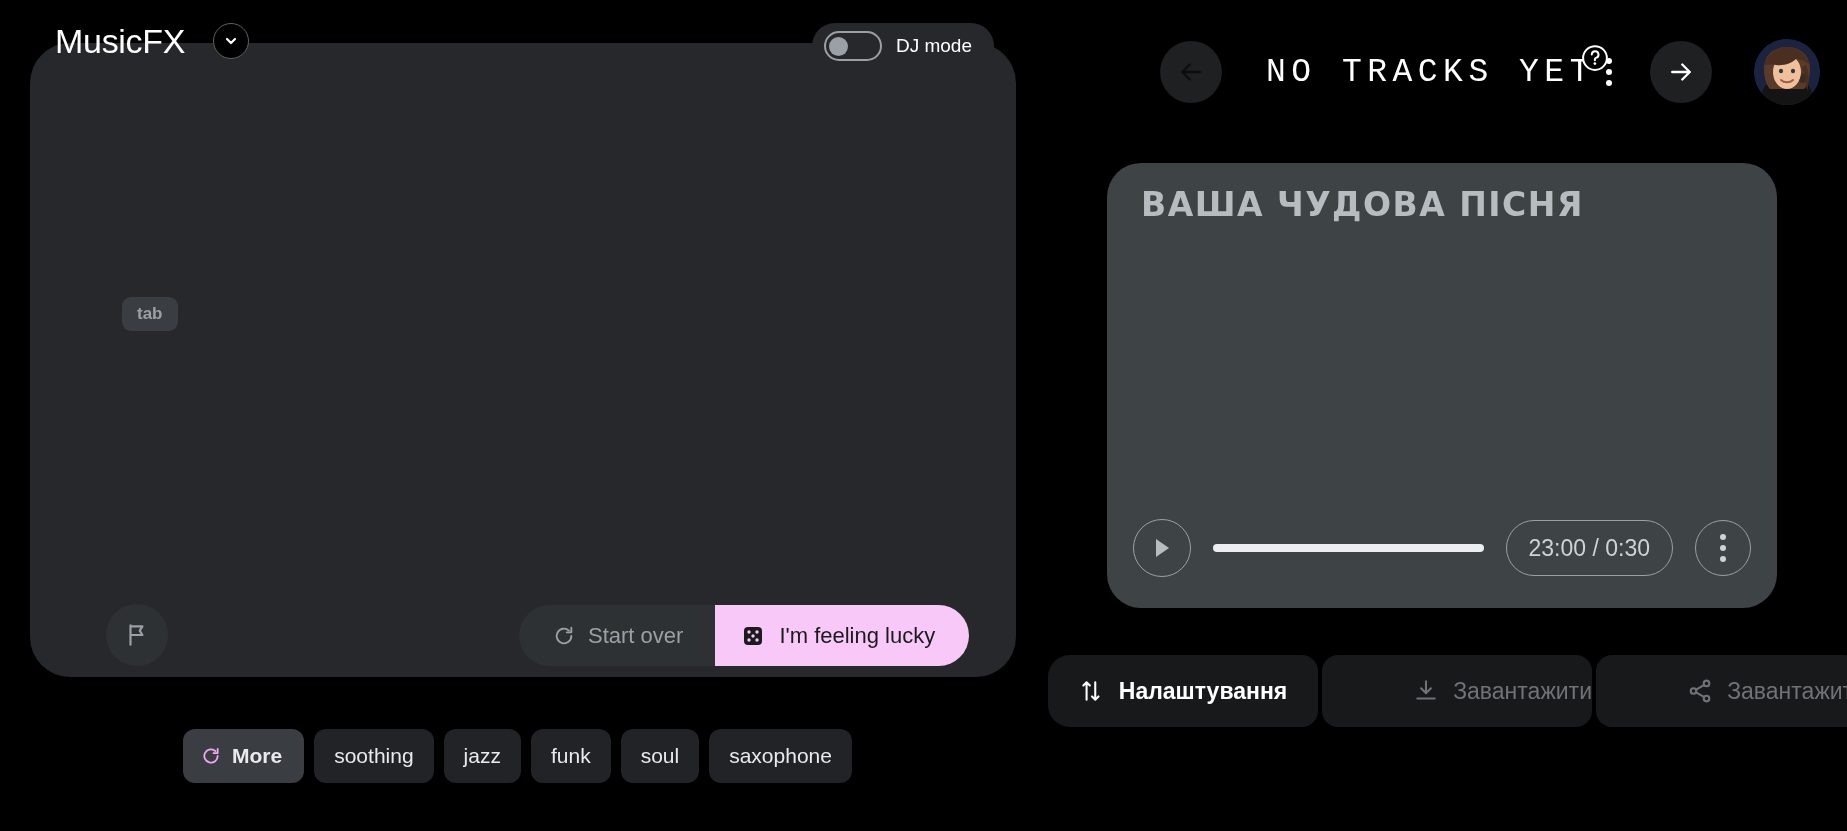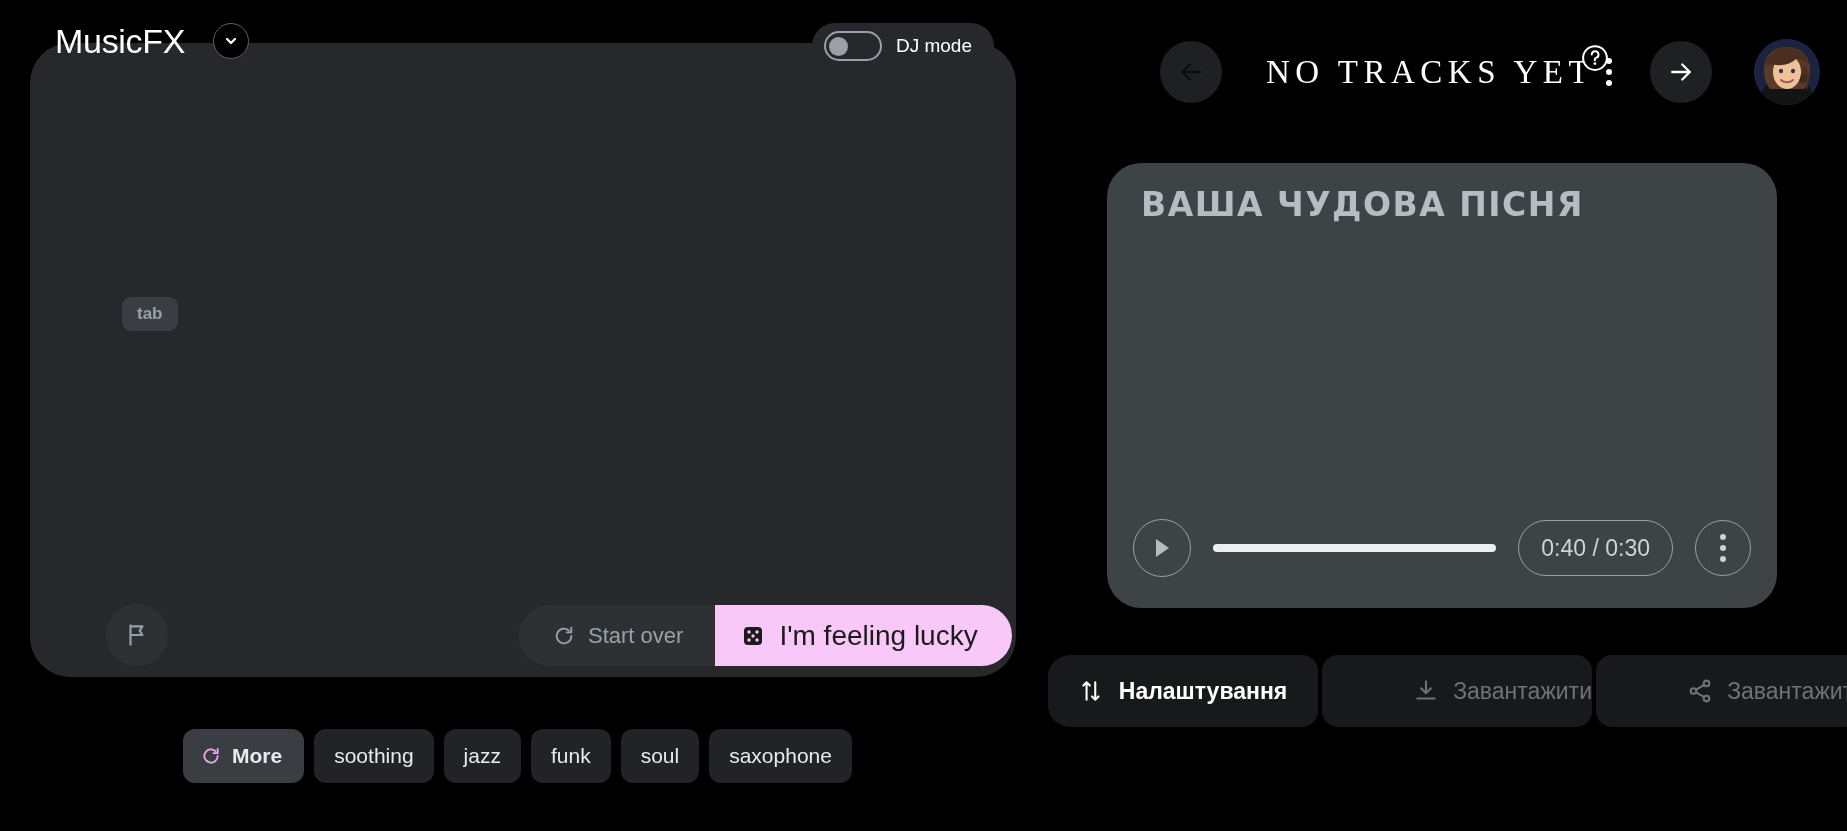--- a/index.html
+++ b/index.html
@@ -149,21 +149,21 @@
     font-size: 22px;
     font-weight: 500;
   }
   #lucky-btn {
     background: #f8c9f8;
     color: #1b1b1b;
     display: flex;
     align-items: center;
     gap: 14px;
     padding: 0 34px 0 26px;
-    font-size: 28px;
+    font-size: 22px;
     font-weight: 500;
   }
 
   #chips-row {
     position: absolute;
     left: 183px;
     top: 729px;
     display: flex;
     gap: 10px;
     align-items: center;
@@ -207,21 +207,21 @@
     justify-content: center;
     flex: 0 0 auto;
   }
   #topbar-title {
     margin-left: 44px;
     font-size: 33px;
     font-weight: 400;
     color: #ffffff;
     letter-spacing: 5.5px;
     white-space: nowrap;
-    font-family: Liberation Serif, serif;
+    font-family: Liberation Mono, monospace;
   }
   #help-icon-wrap {
     position: absolute;
     left: 420px;
     top: 3px;
   }
   #fwd-btn {
     position: absolute;
     right: 108px;
     width: 62px;
@@ -476,21 +476,21 @@
     <div id="track-title">ВАША ЧУДОВА ПІСНЯ</div>
     <div id="player-row">
       <div id="play-btn">
         <svg width="22" height="24" viewBox="0 0 22 24">
           <path d="M5 3l13 9-13 9z" fill="#b7bcc0"></path>
         </svg>
       </div>
       <div id="progress-wrap">
         <div id="progress-bar"></div>
       </div>
-      <div id="time-pill">0:40 / 0:30</div>
+      <div id="time-pill">23:00 / 0:30</div>
       <div id="track-kebab">
         <span class="kdot2"></span>
         <span class="kdot2"></span>
         <span class="kdot2"></span>
       </div>
     </div>
   </div>
 
   <div id="bottom-actions">
     <div class="action-btn active">

